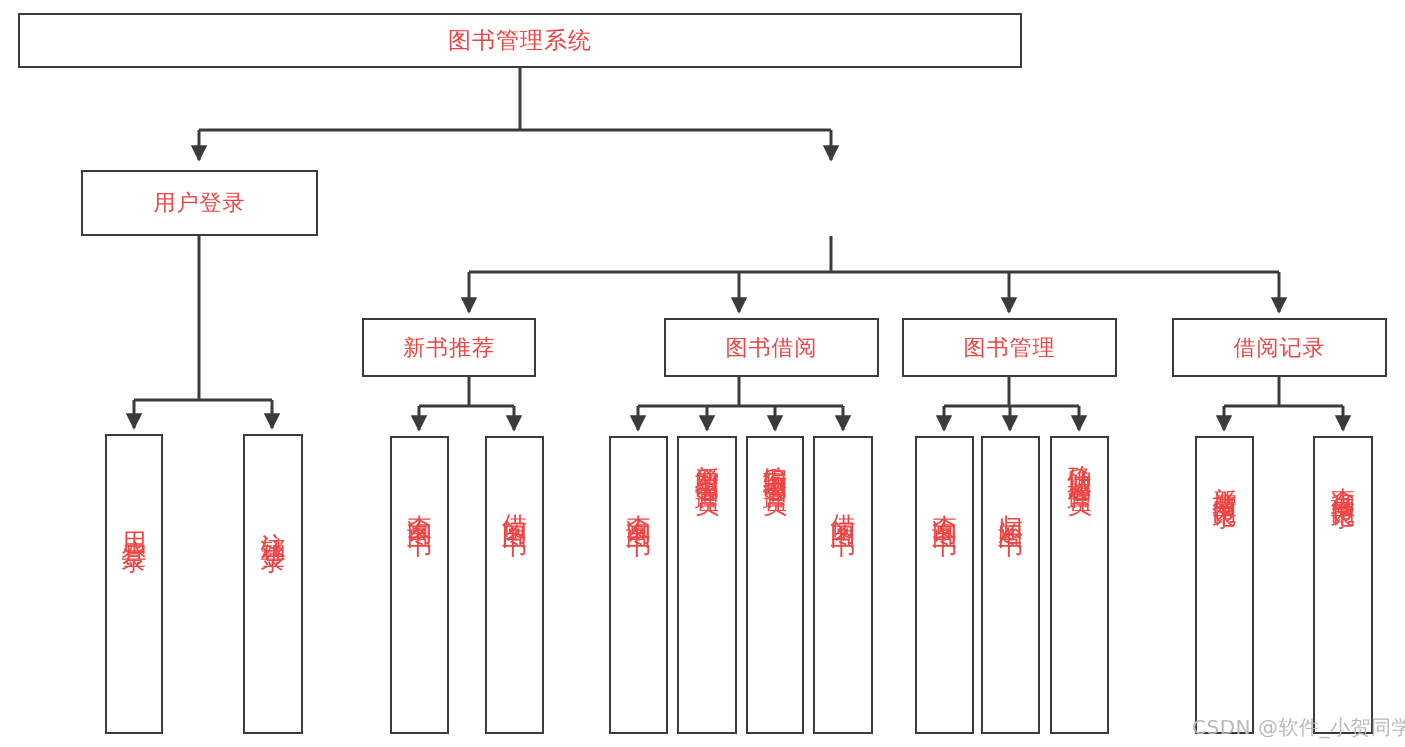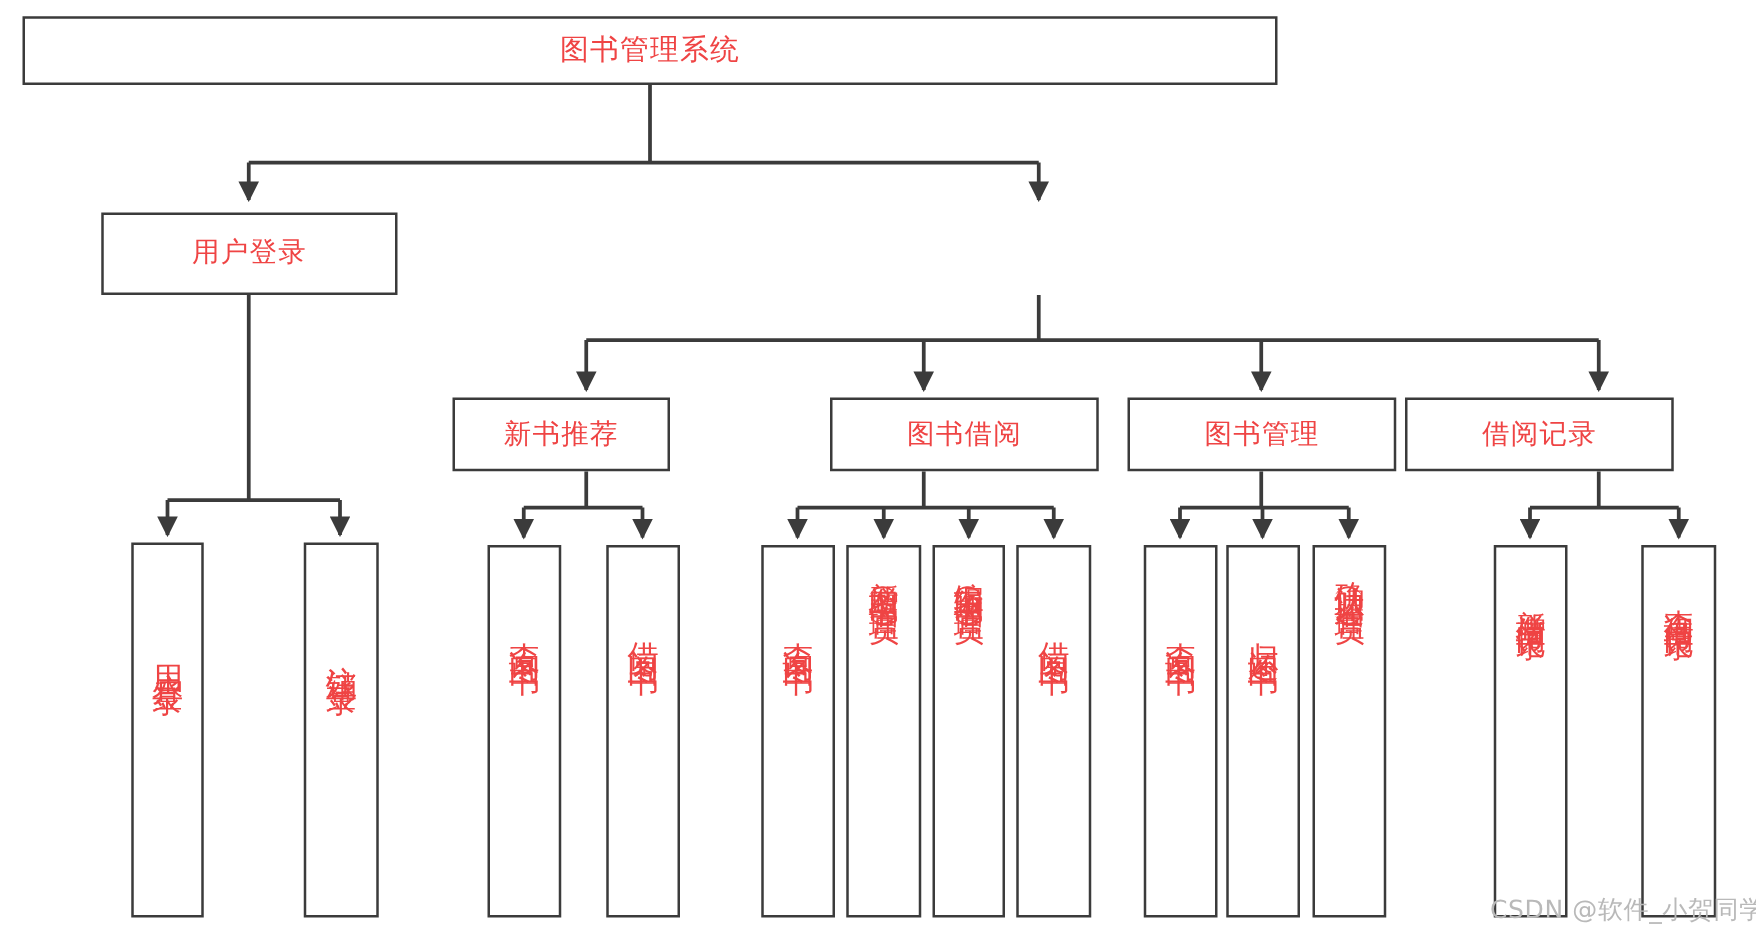--- a/index.html
+++ b/index.html
@@ -111,21 +111,21 @@
 
   <div class="node h-node" style="left:362px;top:318px;width:174px;height:59px;">
     <span class="lbl">新书推荐</span>
   </div>
   <div class="node h-node" style="left:632px;top:318px;width:215px;height:59px;margin-left:32px;">
     <span class="lbl">图书借阅</span>
   </div>
   <div class="node h-node" style="left:902px;top:318px;width:215px;height:59px;">
     <span class="lbl">图书管理</span>
   </div>
-  <div class="node h-node" style="left:1124px;top:318px;width:215px;height:59px;">
+  <div class="node h-node" style="left:1172px;top:318px;width:215px;height:59px;">
     <span class="lbl">借阅记录</span>
   </div>
 
   <div class="node v-node" style="left:105px;top:434px;width:58px;height:300px;padding-top:76px;">
     <span class="lbl">用户登录</span>
   </div>
   <div class="node v-node" style="left:243px;top:434px;width:60px;height:300px;padding-top:76px;">
     <span class="lbl">注销登录</span>
   </div>
 

